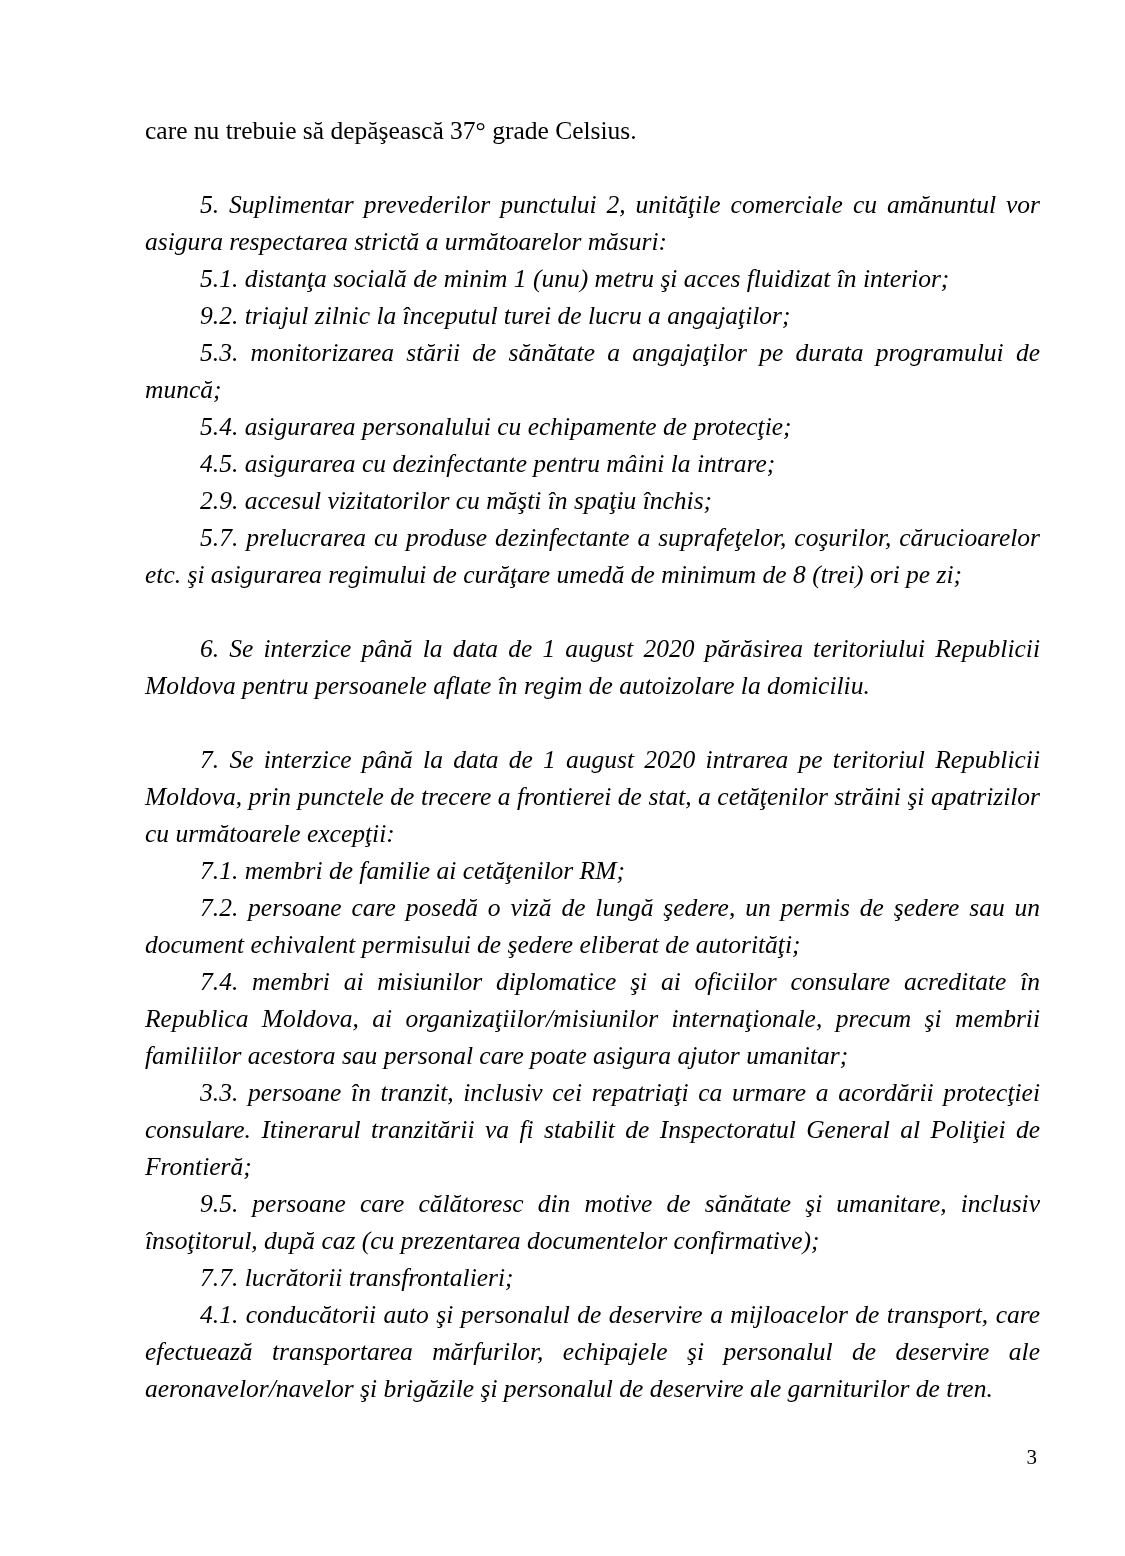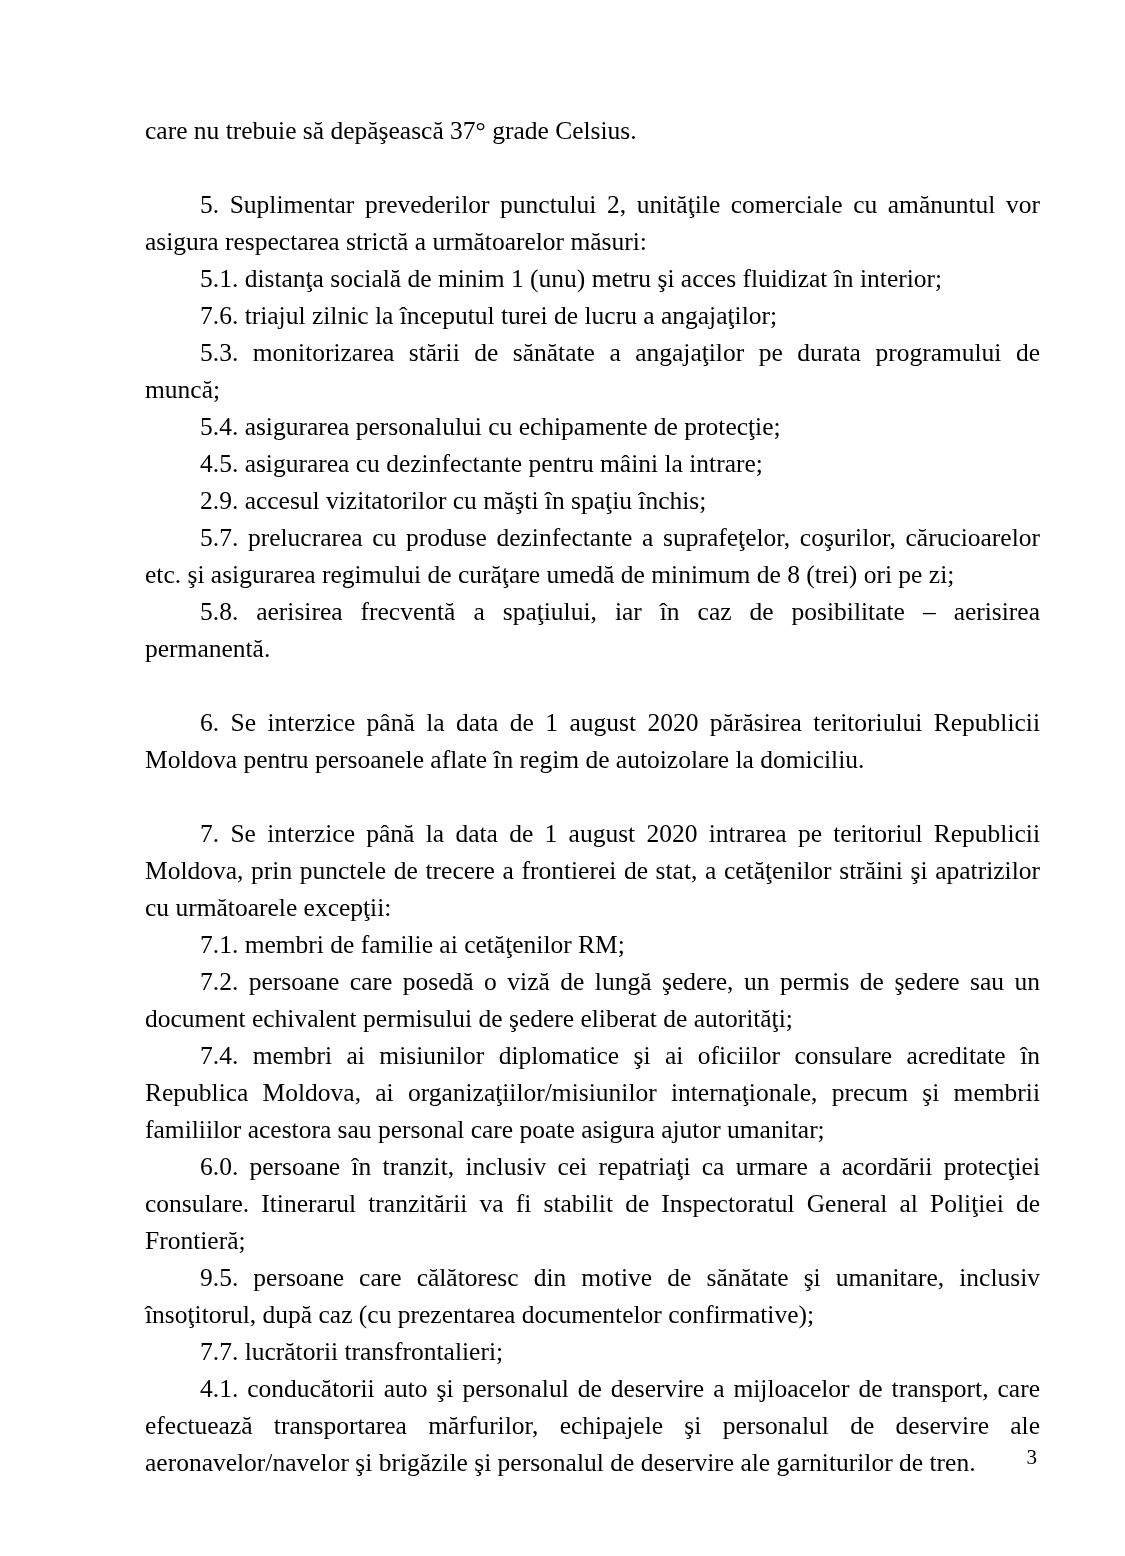--- a/index.html
+++ b/index.html
@@ -32,20 +32,21 @@
     line-height: 37px;
     color: #000000;
     text-align: justify;
     text-justify: inter-word;
   }
   p {
     margin: 0;
   }
   .indent {
     text-indent: 55px;
+    font-style: italic;
   }
   .para-gap {
     height: 37px;
   }
   .page-number {
     position: absolute;
     right: 88px;
     bottom: 86px;
     font-family: "Liberation Serif", serif;
     font-size: 21px;
@@ -56,37 +57,36 @@
 <body>
 
 <div class="page">
   <div class="page-inner doc-text">
 
     <p class="">care nu trebuie să depăşească 37° grade Celsius.</p>
     <div class="para-gap"></div>
 
     <p class="indent">5. Suplimentar prevederilor punctului 2, unităţile comerciale cu amănuntul vor asigura respectarea strictă a următoarelor măsuri:</p>
     <p class="indent">5.1. distanţa socială de minim 1 (unu) metru şi acces fluidizat în interior;</p>
-    <p class="indent">7.6. triajul zilnic la începutul turei de lucru a angajaţilor;</p>
+    <p class="indent">9.2. triajul zilnic la începutul turei de lucru a angajaţilor;</p>
     <p class="indent">5.3. monitorizarea stării de sănătate a angajaţilor pe durata programului de muncă;</p>
     <p class="indent">5.4. asigurarea personalului cu echipamente de protecţie;</p>
     <p class="indent">4.5. asigurarea cu dezinfectante pentru mâini la intrare;</p>
     <p class="indent">2.9. accesul vizitatorilor cu măşti în spaţiu închis;</p>
     <p class="indent">5.7. prelucrarea cu produse dezinfectante a suprafeţelor, coşurilor, cărucioarelor etc. şi asigurarea regimului de curăţare umedă de minimum de 8 (trei) ori pe zi;</p>
-    <p class="indent">5.8. aerisirea frecventă a spaţiului, iar în caz de posibilitate – aerisirea permanentă.</p>
 
     <div class="para-gap"></div>
     <p class="indent">6. Se interzice până la data de 1 august 2020 părăsirea teritoriului Republicii Moldova pentru persoanele aflate în regim de autoizolare la domiciliu.</p>
 
     <div class="para-gap"></div>
     <p class="indent">7. Se interzice până la data de 1 august 2020 intrarea pe teritoriul Republicii Moldova, prin punctele de trecere a frontierei de stat, a cetăţenilor străini şi apatrizilor cu următoarele excepţii:</p>
     <p class="indent">7.1. membri de familie ai cetăţenilor RM;</p>
     <p class="indent">7.2. persoane care posedă o viză de lungă şedere, un permis de şedere sau un document echivalent permisului de şedere eliberat de autorităţi;</p>
     <p class="indent">7.4. membri ai misiunilor diplomatice şi ai oficiilor consulare acreditate în Republica Moldova, ai organizaţiilor/misiunilor internaţionale, precum şi membrii familiilor acestora sau personal care poate asigura ajutor umanitar;</p>
-    <p class="indent">6.0. persoane în tranzit, inclusiv cei repatriaţi ca urmare a acordării protecţiei consulare. Itinerarul tranzitării va fi stabilit de Inspectoratul General al Poliţiei de Frontieră;</p>
+    <p class="indent">3.3. persoane în tranzit, inclusiv cei repatriaţi ca urmare a acordării protecţiei consulare. Itinerarul tranzitării va fi stabilit de Inspectoratul General al Poliţiei de Frontieră;</p>
     <p class="indent">9.5. persoane care călătoresc din motive de sănătate şi umanitare, inclusiv însoţitorul, după caz (cu prezentarea documentelor confirmative);</p>
     <p class="indent">7.7. lucrătorii transfrontalieri;</p>
     <p class="indent">4.1. conducătorii auto şi personalul de deservire a mijloacelor de transport, care efectuează transportarea mărfurilor, echipajele şi personalul de deservire ale aeronavelor/navelor şi brigăzile şi personalul de deservire ale garniturilor de tren.</p>
 
     <div class="para-gap"></div>
 
   </div>
 
   <div class="page-number">3</div>
 </div>

